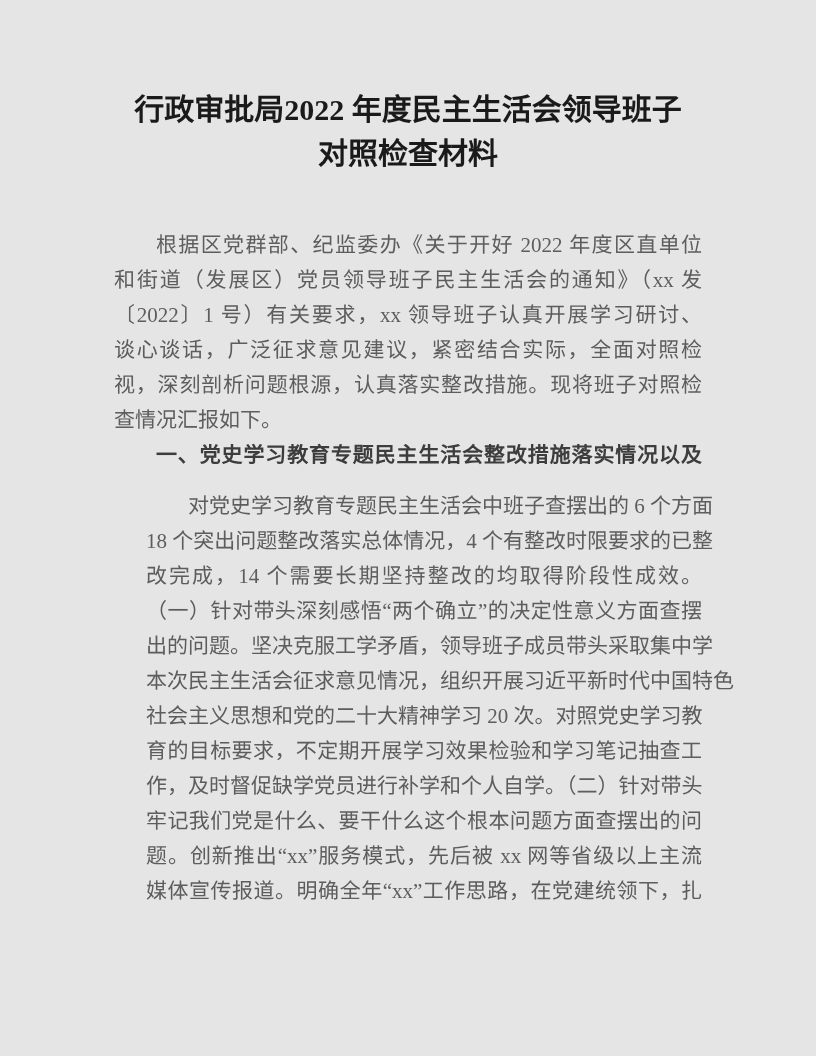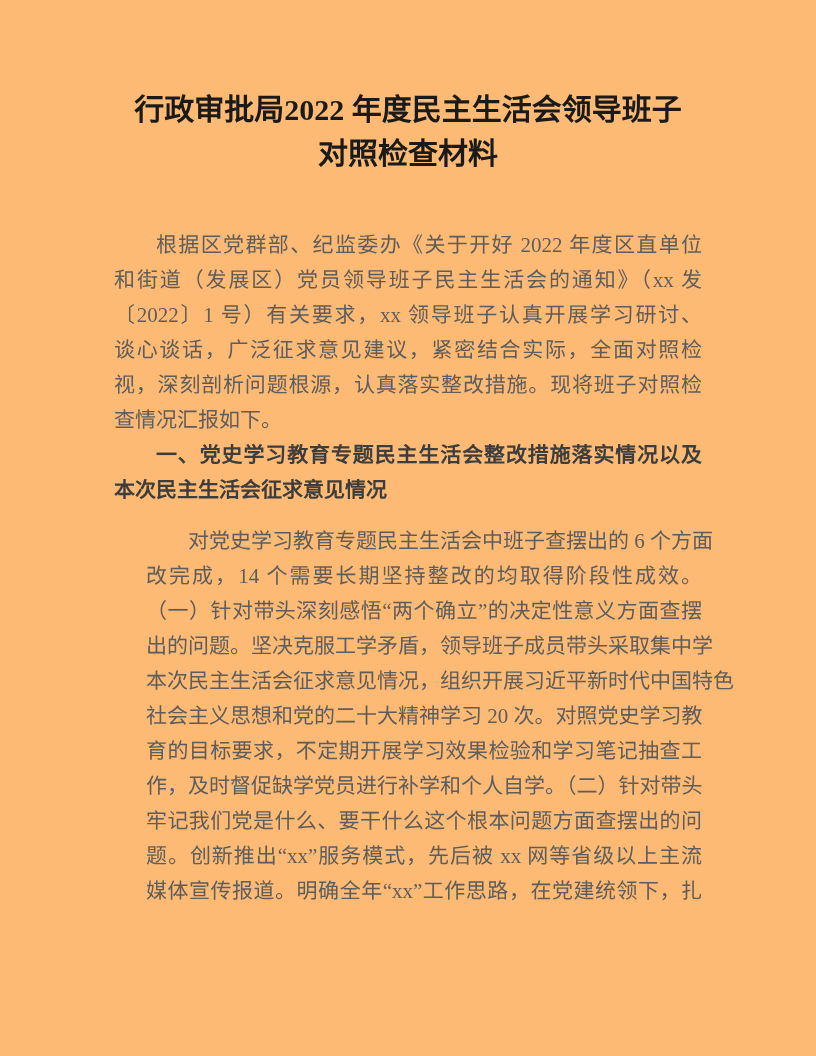--- a/index.html
+++ b/index.html
@@ -4,21 +4,21 @@
 <style>
   html, body {
     margin: 0;
     padding: 0;
     background: #ffffff;
   }
   .page {
     position: relative;
     width: 816px;
     height: 1056px;
-    background: #fdba74;
+    background: #e5e5e5;
     overflow: hidden;
     font-family: "Liberation Serif", "DejaVu Serif", serif;
   }
   .doc-title {
     position: absolute;
     top: 88px;
     left: 114px;
     width: 588px;
     text-align: center;
     font-size: 30px;
@@ -67,24 +67,24 @@
       <div class="para body">
         <div class="line indent">根据区党群部、纪监委办《关于开好 2022 年度区直单位</div>
         <div class="line">和街道（发展区）党员领导班子民主生活会的通知》（xx 发</div>
         <div class="line">〔2022〕1 号）有关要求，xx 领导班子认真开展学习研讨、</div>
         <div class="line">谈心谈话，广泛征求意见建议，紧密结合实际，全面对照检</div>
         <div class="line">视，深刻剖析问题根源，认真落实整改措施。现将班子对照检</div>
         <div class="line flush">查情况汇报如下。</div>
       </div>
       <div class="para heading">
         <div class="line indent">一、党史学习教育专题民主生活会整改措施落实情况以及</div>
-        <div class="line flush">本次民主生活会征求意见情况</div>
       </div>
       <div class="para body">
         <div class="line indent">对党史学习教育专题民主生活会中班子查摆出的 6 个方面</div>
+        <div class="line">18 个突出问题整改落实总体情况，4 个有整改时限要求的已整</div>
         <div class="line">改完成，14 个需要长期坚持整改的均取得阶段性成效。</div>
         <div class="line">（一）针对带头深刻感悟“两个确立”的决定性意义方面查摆</div>
         <div class="line">出的问题。坚决克服工学矛盾，领导班子成员带头采取集中学</div>
         <div class="line">本次民主生活会征求意见情况，组织开展习近平新时代中国特色</div>
         <div class="line">社会主义思想和党的二十大精神学习 20 次。对照党史学习教</div>
         <div class="line">育的目标要求，不定期开展学习效果检验和学习笔记抽查工</div>
         <div class="line">作，及时督促缺学党员进行补学和个人自学。（二）针对带头</div>
         <div class="line">牢记我们党是什么、要干什么这个根本问题方面查摆出的问</div>
         <div class="line">题。创新推出“xx”服务模式，先后被 xx 网等省级以上主流</div>
         <div class="line">媒体宣传报道。明确全年“xx”工作思路，在党建统领下，扎</div>

